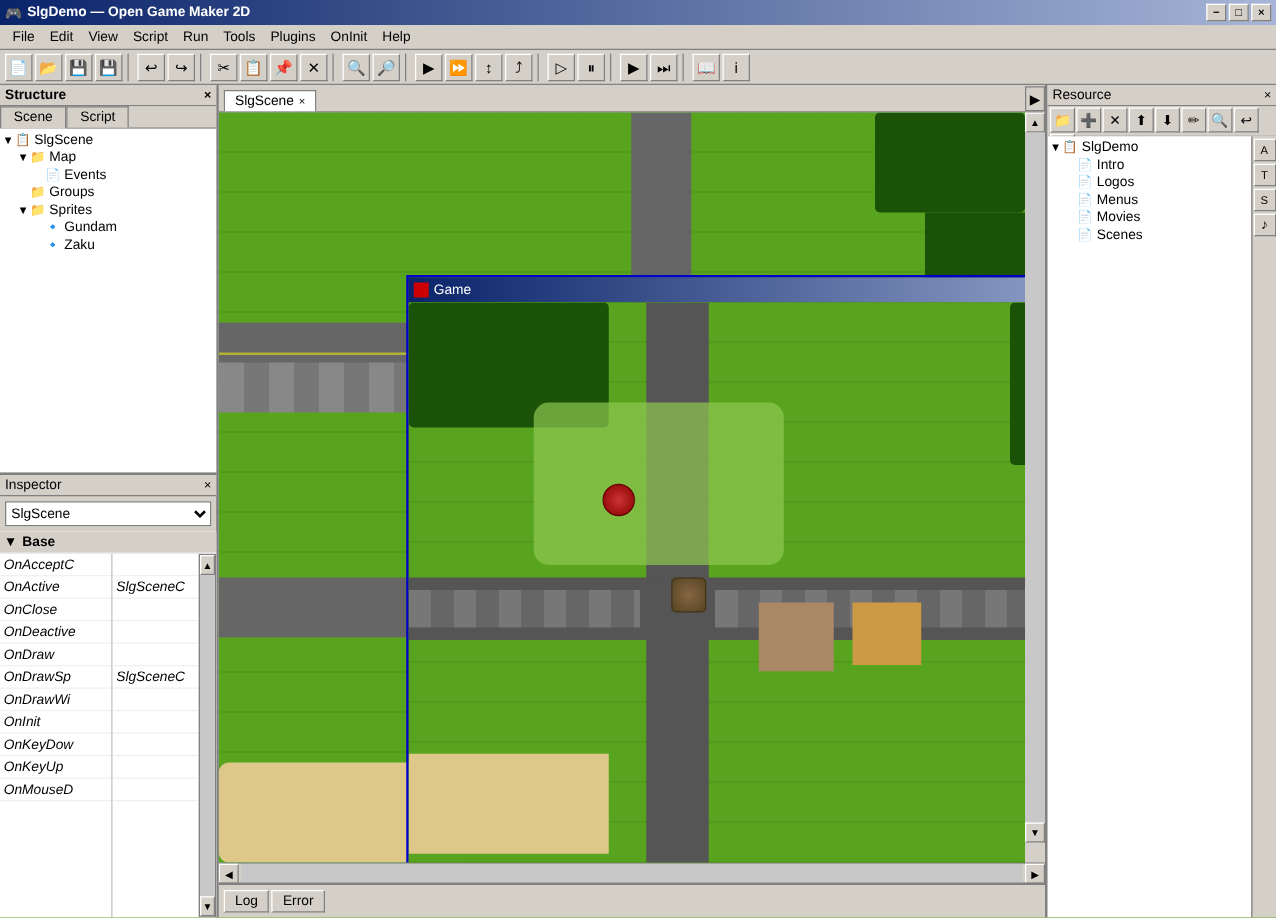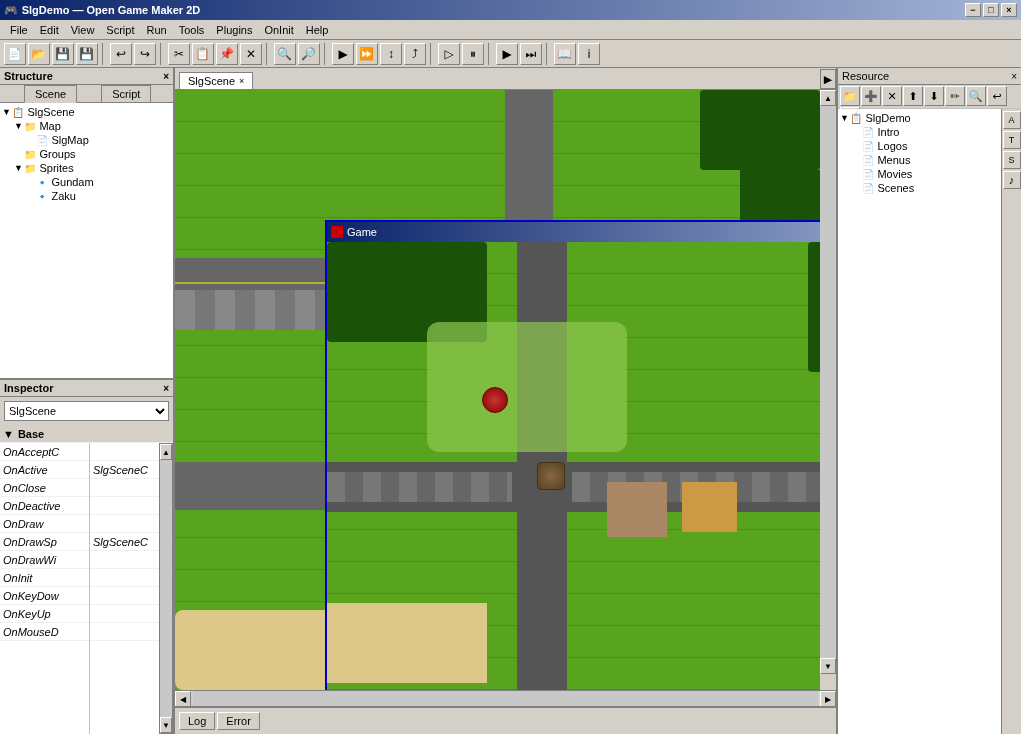--- a/index.html
+++ b/index.html
@@ -88,21 +88,20 @@
       background: #d4d0c8;
       border-bottom: 1px solid #808080;
     }
     .tab {
       padding: 2px 10px;
       border: 1px solid #808080;
       border-bottom: none;
       background: #d4d0c8;
       cursor: pointer;
       font-size: 11px;
-      margin-left: 24px;
     }
     .tab.active {
       background: #d4d0c8;
       border-bottom: 1px solid #d4d0c8;
       margin-bottom: -1px;
       z-index: 1;
     }
 
     .tree-area {
       flex: 1;
@@ -123,21 +122,21 @@
     
     .inspector-panel {
       border-top: 2px solid #808080;
       display: flex;
       flex-direction: column;
     }
     .inspector-header {
       background: #d4d0c8;
       border-bottom: 1px solid #808080;
       padding: 2px 4px;
-      font-weight: bold;
+      font-weight: normal;
       display: flex;
       align-items: center;
       justify-content: space-between;
     }
 
     .inspector-select {
       width: calc(100% - 8px);
       margin: 4px;
       height: 20px;
       font-size: 11px;
@@ -455,21 +454,21 @@
           <span>SlgScene</span>
         </div>
         <div class="tree-item" style="padding-left:12px;">
           <span class="tree-expand">▼</span>
           <span class="tree-icon">📁</span>
           <span>Map</span>
         </div>
         <div class="tree-item" style="padding-left:24px;">
           <span class="tree-expand">&nbsp;</span>
           <span class="tree-icon">📄</span>
-          <span>SlgMap</span>
+          <span>Events</span>
         </div>
         <div class="tree-item" style="padding-left:12px;">
           <span class="tree-expand">&nbsp;</span>
           <span class="tree-icon">📁</span>
           <span>Groups</span>
         </div>
         <div class="tree-item" style="padding-left:12px;">
           <span class="tree-expand">▼</span>
           <span class="tree-icon">📁</span>
           <span>Sprites</span>

